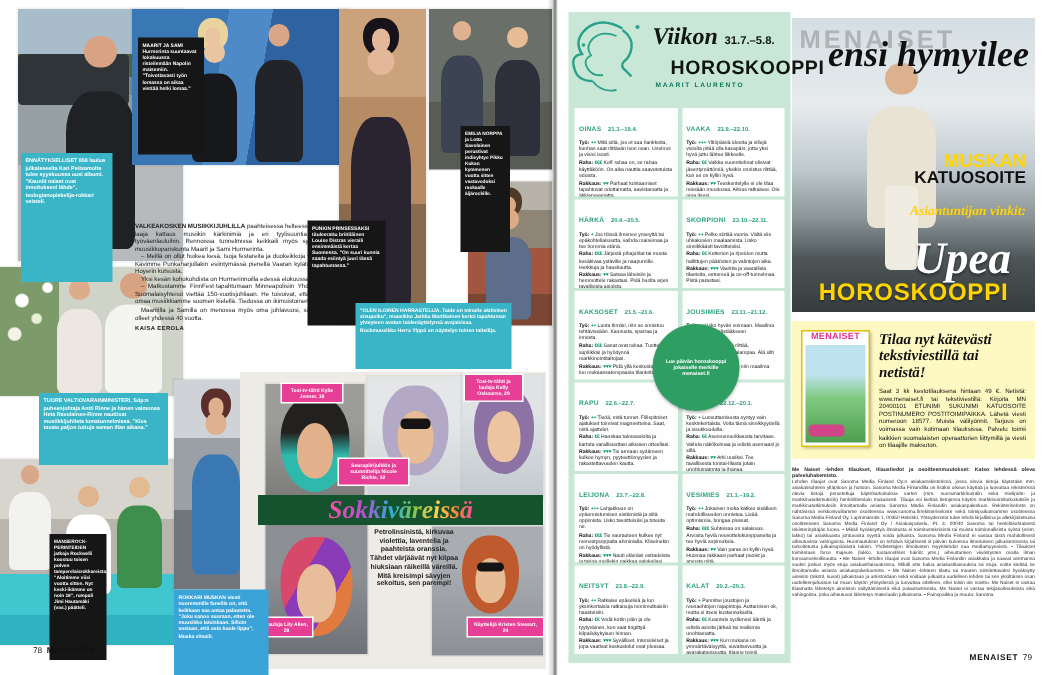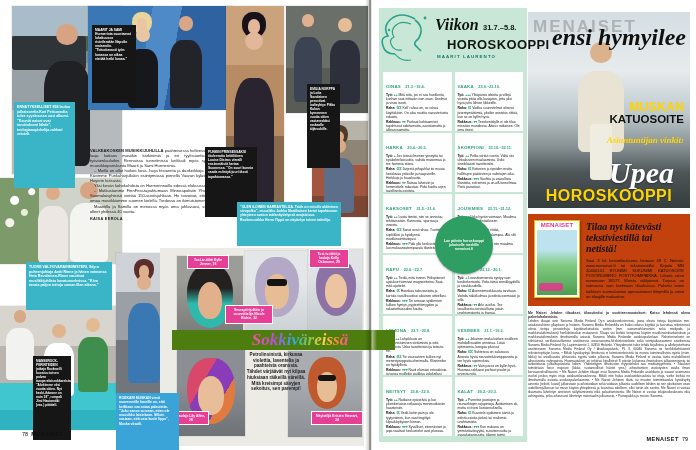--- a/index.html
+++ b/index.html
@@ -25,21 +25,21 @@
   
   .kicker-band{position:absolute;background:#2fb3c7;color:#fff;z-index:21;display:flex;align-items:center;justify-content:center;font-family:"Liberation Serif",serif;font-style:italic;font-weight:bold;font-size:14px;}
   .title-band{position:absolute;background:#2fb3c7;color:#fff;z-index:21;display:flex;align-items:center;justify-content:center;font-weight:900;font-size:13.5px;letter-spacing:.6px;}
   .article{position:absolute;font-size:4.1px;line-height:5.05px;color:#1c1c1c;text-align:justify;z-index:5;}
   .article p{margin:0;}
   .article p.ind{text-indent:4px;}
   .article .lead{font-weight:900;}
   .article .byline{font-weight:bold;margin-top:2px;font-size:3.9px;letter-spacing:.3px;}
   
   .sokki{position:absolute;background:#edebe6;z-index:6;}
-  .sokki-bar{position:absolute;background:#4d7c0f;display:flex;align-items:flex-start;justify-content:center;z-index:8;padding-left:33px;}
+  .sokki-bar{position:absolute;background:#14532d;display:flex;align-items:flex-start;justify-content:center;z-index:8;}
   .sokki-title{font-family:"Liberation Serif",serif;font-style:italic;font-weight:bold;font-size:17px;background:linear-gradient(90deg,#ff4fa0,#b44fd8 25%,#2bb3d8 45%,#8bc34a 60%,#ffd24f 75%,#ff7a3d 90%,#ff4fa0);-webkit-background-clip:text;background-clip:text;color:transparent;}
   .sokki-body{position:absolute;font-size:4.6px;line-height:5.7px;color:#222;text-align:center;font-weight:bold;z-index:7;}
   .maglabel{position:absolute;background:#e73f96;color:#fff;font-weight:bold;font-size:3.4px;line-height:4.2px;text-align:center;padding:2px;z-index:9;box-shadow:0 0 0 1px #fff;}
   
   .footer{position:absolute;font-size:5.5px;color:#111;z-index:22;}
   .footer b{font-weight:900;letter-spacing:.5px;}
   
   .horo{position:absolute;background:#c9e7d6;z-index:5;}
   .horo-kicker{font-family:"Liberation Serif",serif;font-style:italic;font-weight:bold;font-size:16px;color:#101510;}
   .horo-dates{font-weight:900;font-size:7.5px;color:#101510;}
@@ -54,21 +54,21 @@
   .h-sym{color:#069963;font-weight:bold;letter-spacing:-.2px;}
   .h-badge{position:absolute;border-radius:50%;background:#2f9e63;color:#fff;font-weight:bold;font-size:3.5px;line-height:4.2px;text-align:center;display:flex;align-items:center;justify-content:center;padding:5px;box-shadow:0 1px 2px rgba(0,0,0,.3);z-index:12;}
   
   .promo{position:absolute;overflow:hidden;background:linear-gradient(180deg,#d4dee3 0%,#e7ebed 30%,#bdc8cd 52%,#8a9496 68%,#4d5557 82%,#343c3e 100%);}
   .promo-brand{position:absolute;font-weight:900;font-size:17px;letter-spacing:2px;color:#a7abad;opacity:.85;}
   .promo-script{position:absolute;font-family:"Liberation Serif",serif;font-style:italic;font-weight:bold;font-size:24px;color:#101010;}
   .p-yellow{color:#ffd400;font-weight:900;}
   .p-right{position:absolute;text-align:right;}
   .promo-upea{position:absolute;font-family:"Liberation Serif",serif;font-style:italic;font-weight:bold;font-size:30px;color:#fff;text-shadow:0 1px 2px rgba(0,0,0,.45);}
   .promo-muoti{position:absolute;width:100%;text-align:center;font-weight:900;font-size:16px;letter-spacing:.5px;color:#ffd400;text-shadow:0 1px 1px rgba(0,0,0,.3);}
-  .subbox{position:absolute;background:#c2410c;}
+  .subbox{position:absolute;background:#fef9c3;}
   .sub-title{position:absolute;font-family:"Liberation Serif",serif;font-style:italic;font-weight:bold;font-size:10px;line-height:11px;color:#111;}
   .sub-body{position:absolute;font-size:4.1px;line-height:5.1px;color:#111;text-align:justify;}
   .cover{position:absolute;background:#fff;border:1px solid #e0c200;box-shadow:1px 1px 2px rgba(0,0,0,.25);overflow:hidden;}
   .cover-head{position:absolute;top:1px;left:0;width:100%;text-align:center;font-weight:900;font-size:6px;color:#e6338f;letter-spacing:.2px;}
   .cover-art{position:absolute;left:2px;top:9px;right:2px;bottom:2px;background:linear-gradient(180deg,#bfe3ee 0 30%,#7fc97f 55%,#4d9e4f 100%);}
   .legal{position:absolute;color:#2a2a2a;text-align:justify;}
   .legal .lt{font-weight:900;font-size:3.5px;line-height:4px;margin:0 0 1px;}
   .legal .lb{font-size:3.2px;line-height:3.95px;margin:0;}
 </style>
 </head>

